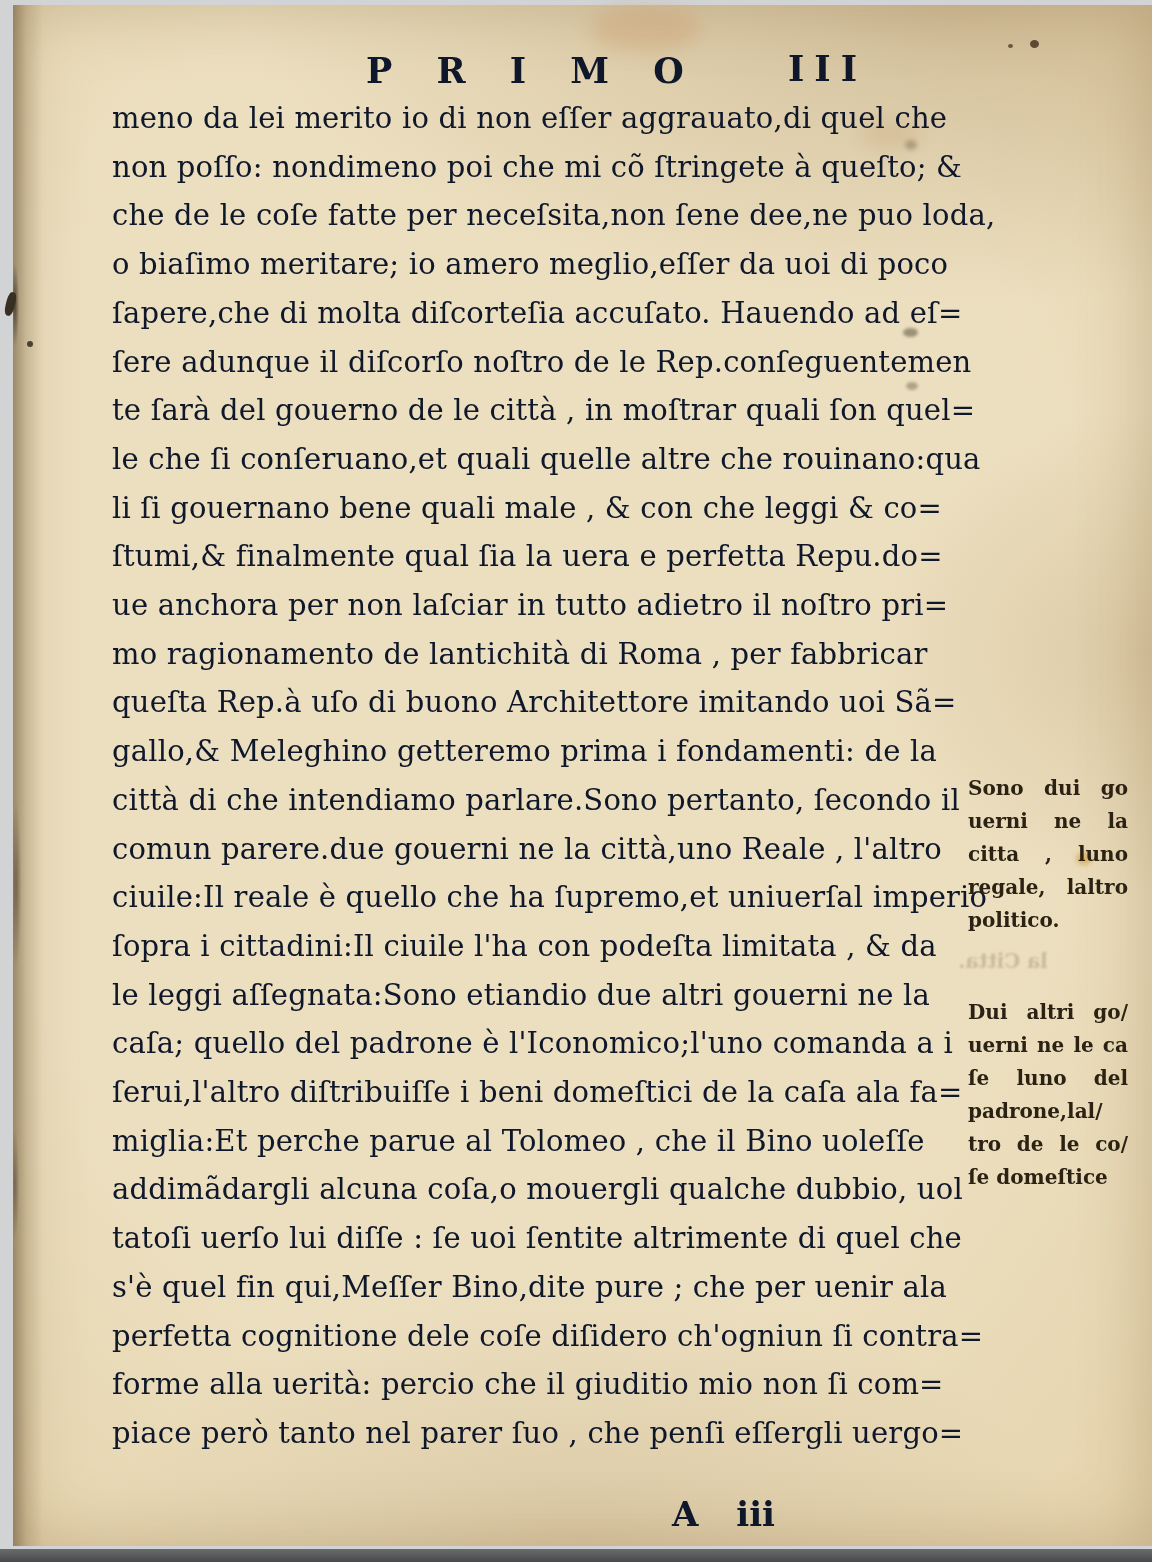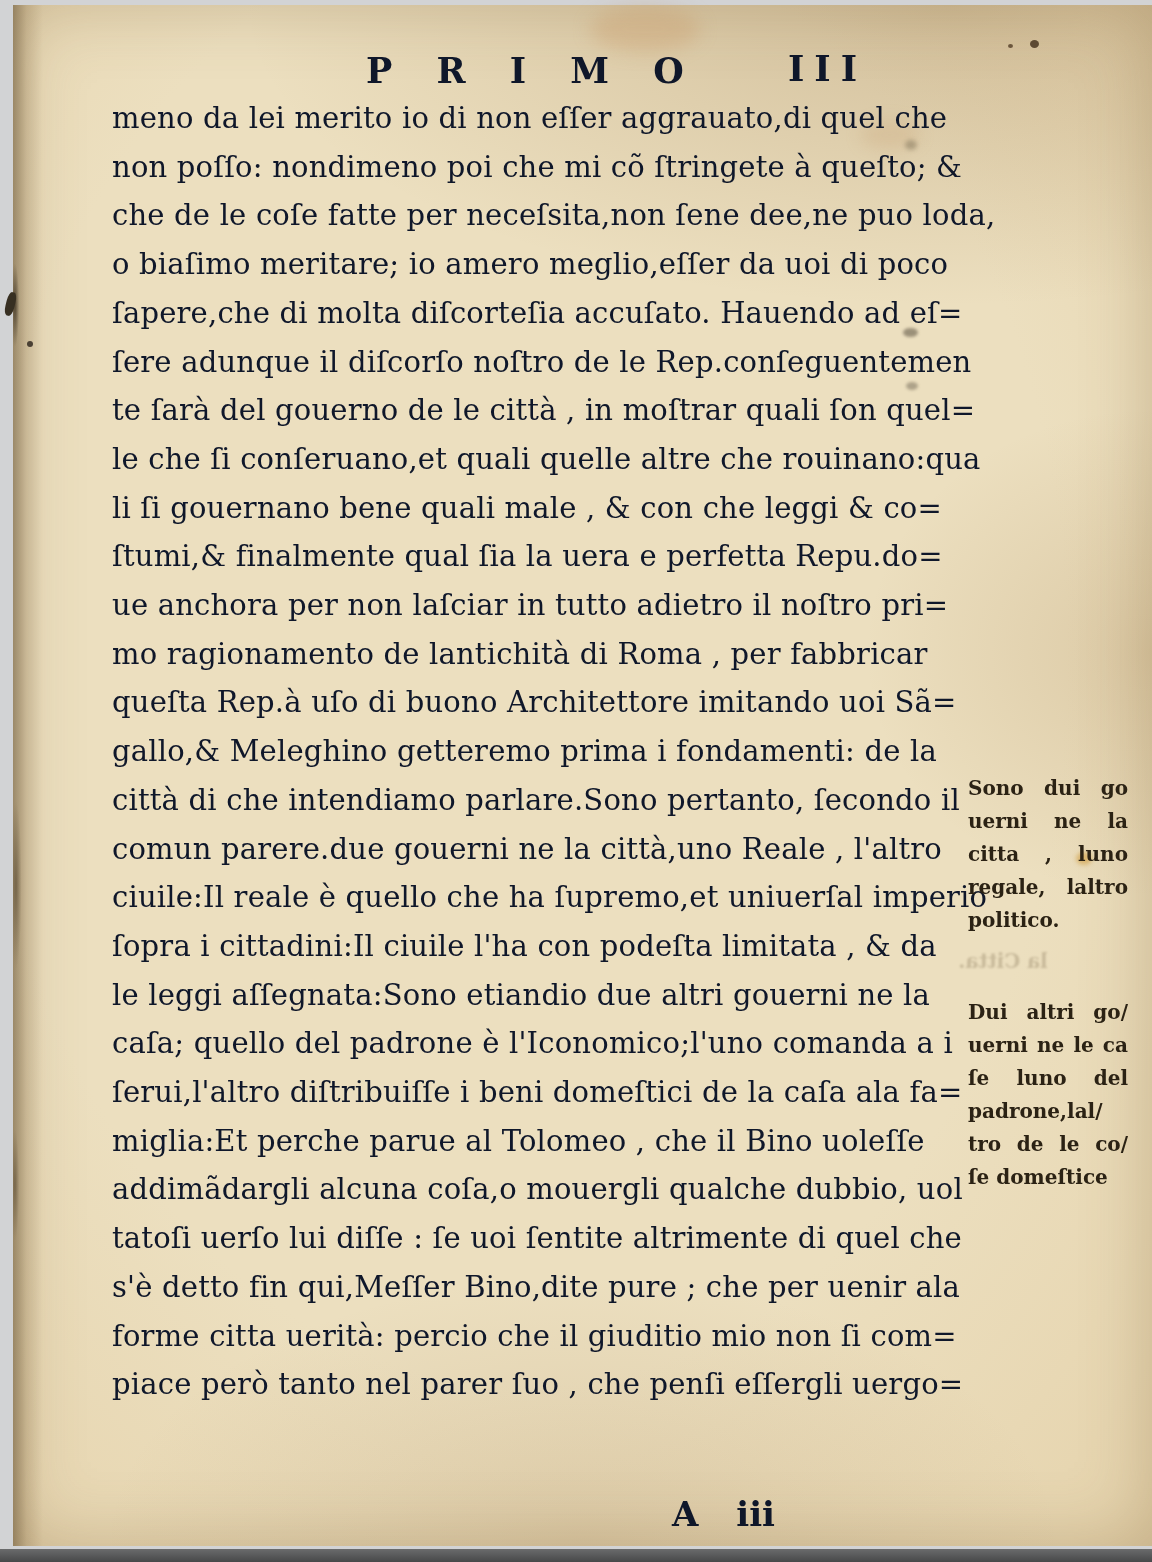--- a/index.html
+++ b/index.html
@@ -115,22 +115,23 @@
       <div class="tline">città di che intendiamo parlare.Sono pertanto, ſecondo il</div>
       <div class="tline">comun parere.due gouerni ne la città,uno Reale , l'altro</div>
       <div class="tline">ciuile:Il reale è quello che ha ſupremo,et uniuerſal imperio</div>
       <div class="tline">ſopra i cittadini:Il ciuile l'ha con podeſta limitata , &amp; da</div>
       <div class="tline">le leggi aſſegnata:Sono etiandio due altri gouerni ne la</div>
       <div class="tline">caſa; quello del padrone è l'Iconomico;l'uno comanda a i</div>
       <div class="tline">ſerui,l'altro diſtribuiſſe i beni domeſtici de la caſa ala fa=</div>
       <div class="tline">miglia:Et perche parue al Tolomeo , che il Bino uoleſſe</div>
       <div class="tline">addimãdargli alcuna coſa,o mouergli qualche dubbio, uol</div>
       <div class="tline">tatoſi uerſo lui diſſe : ſe uoi ſentite altrimente di quel che</div>
-      <div class="tline">s'è detto fin qui,Meſſer Bino,dite pure ; che per uenir ala</div>
-      <div class="tline">forme citta uerità: percio che il giuditio mio non ſi com=</div>
+      <div class="tline">s'è quel fin qui,Meſſer Bino,dite pure ; che per uenir ala</div>
+      <div class="tline">perfetta cognitione dele coſe diſidero ch'ogniun ſi contra=</div>
+      <div class="tline">forme alla uerità: percio che il giuditio mio non ſi com=</div>
       <div class="tline">piace però tanto nel parer ſuo , che penſi eſſergli uergo=</div>
     </div>
 
   <div class="margin-note note1">
       <div class="tline">Sono dui go</div>
       <div class="tline">uerni ne la</div>
       <div class="tline">citta , luno</div>
       <div class="tline">regale, laltro</div>
       <div class="tline">politico.</div>
     </div>

